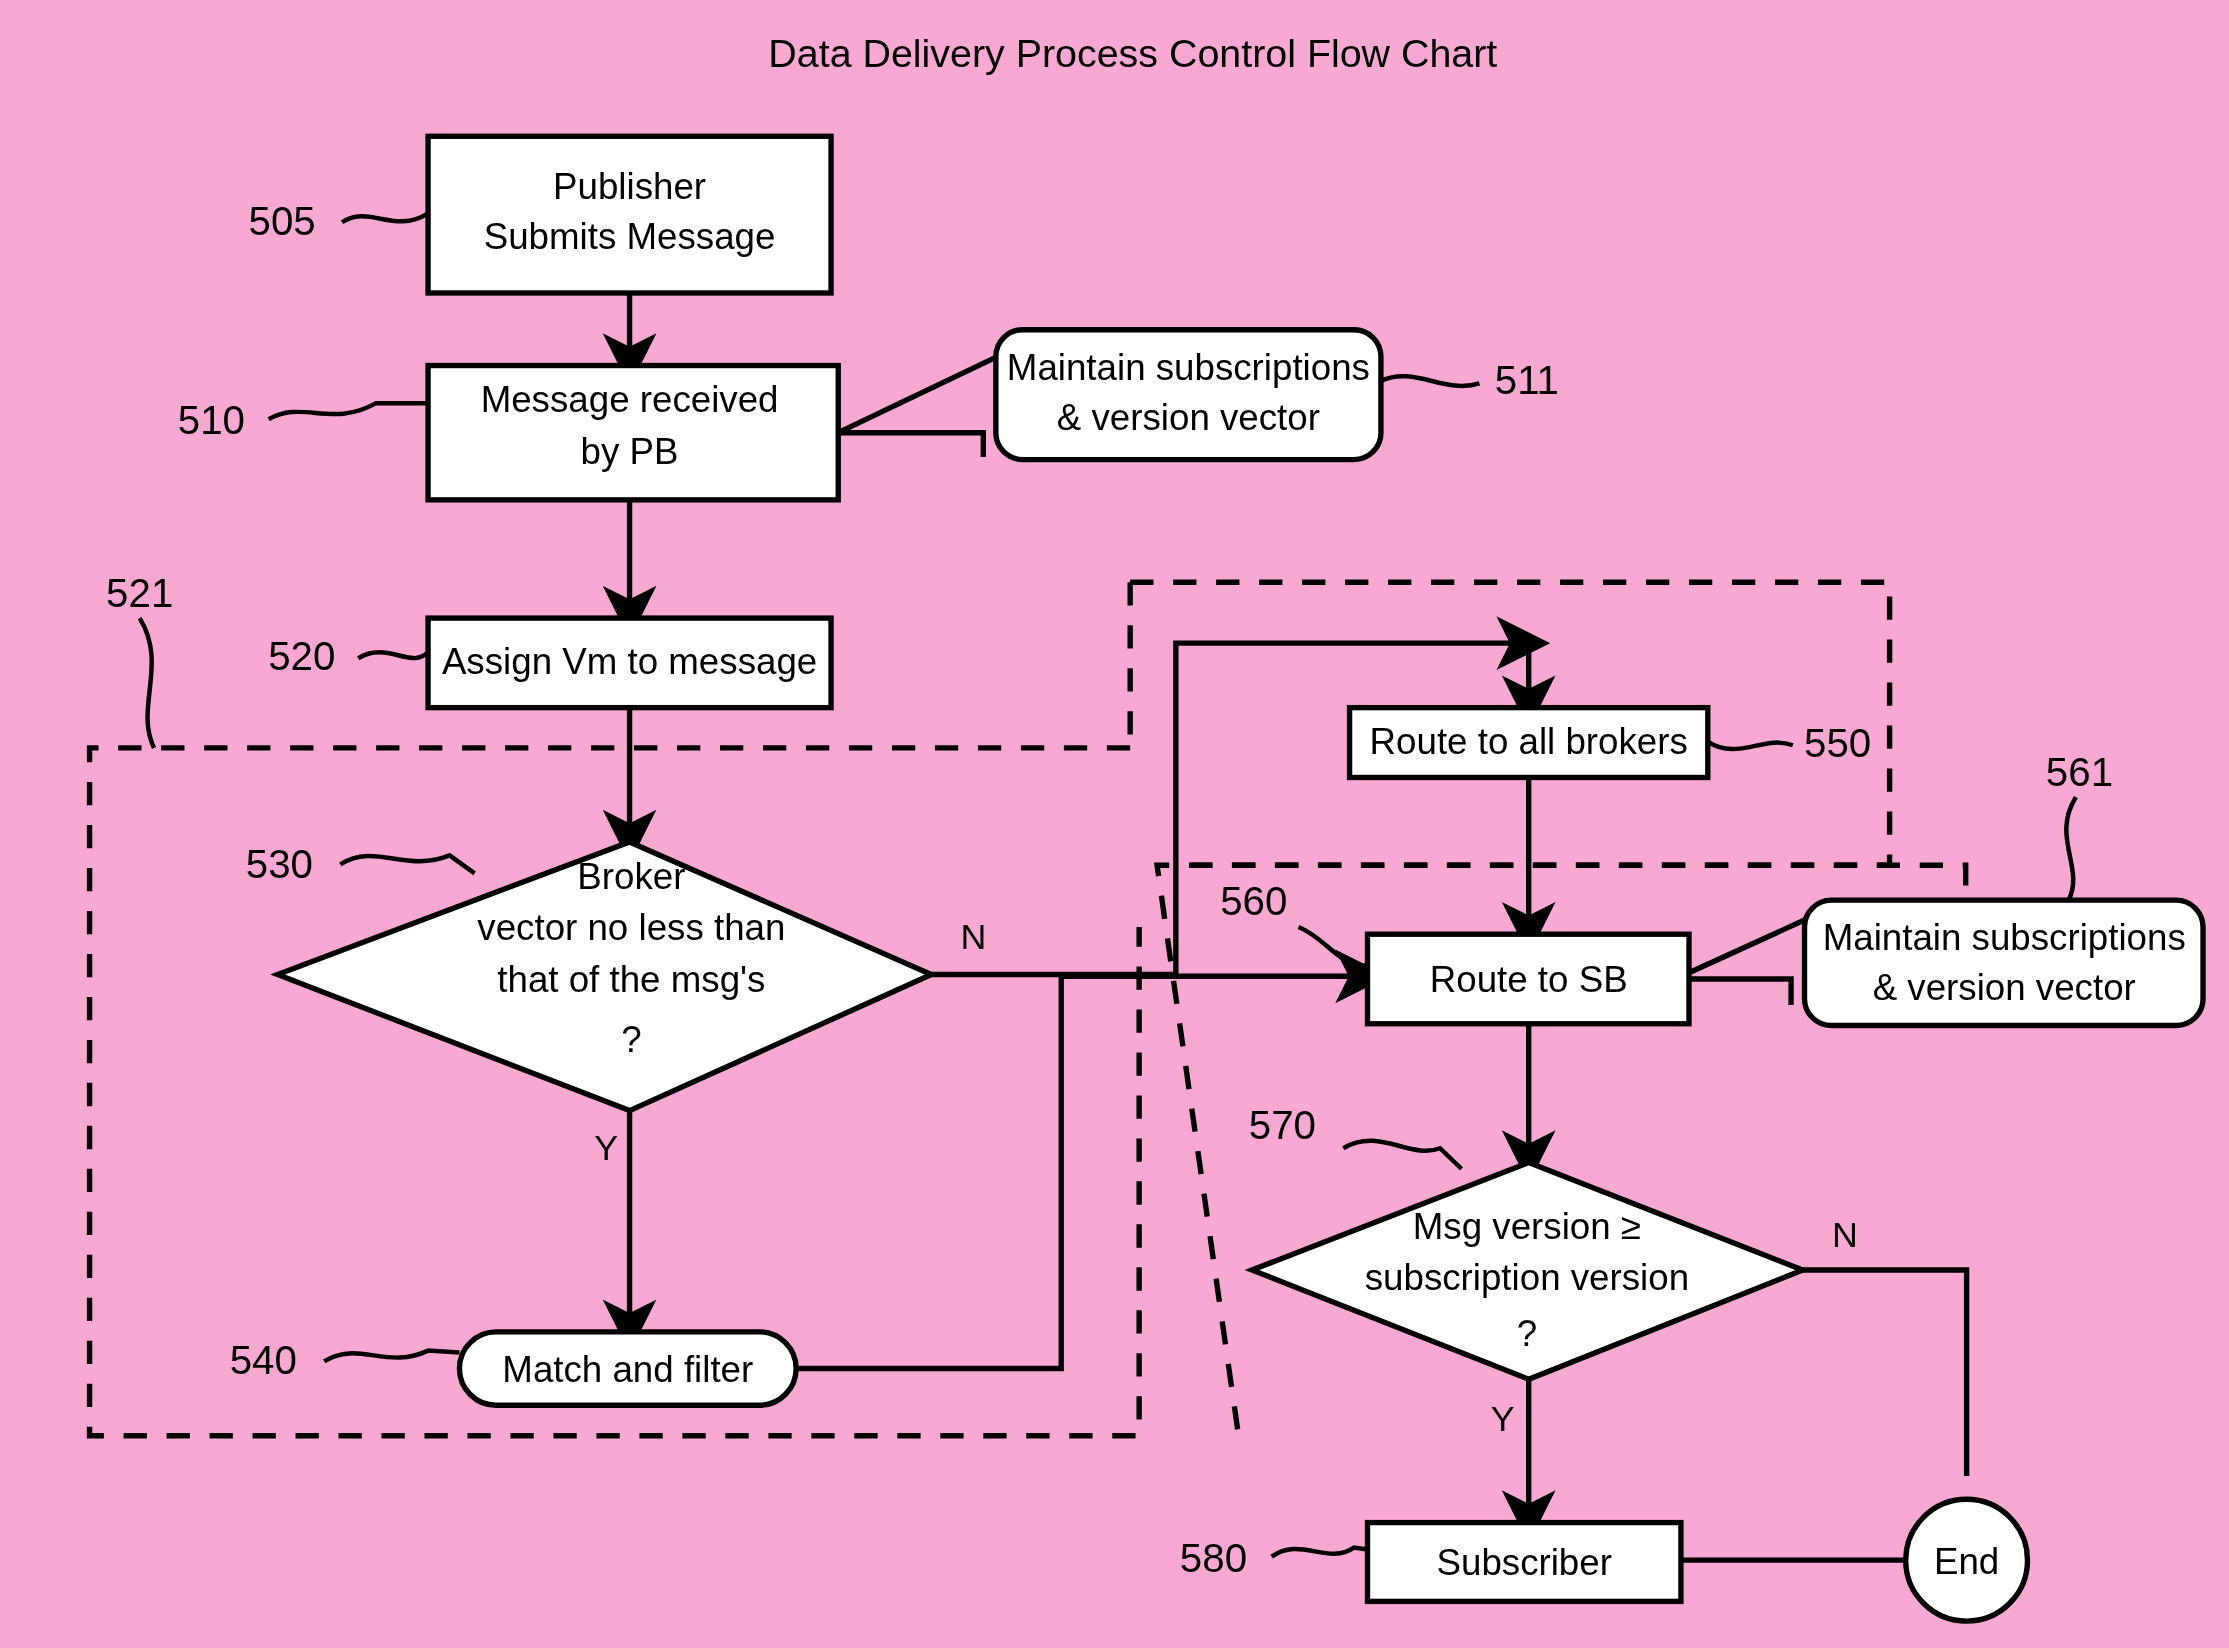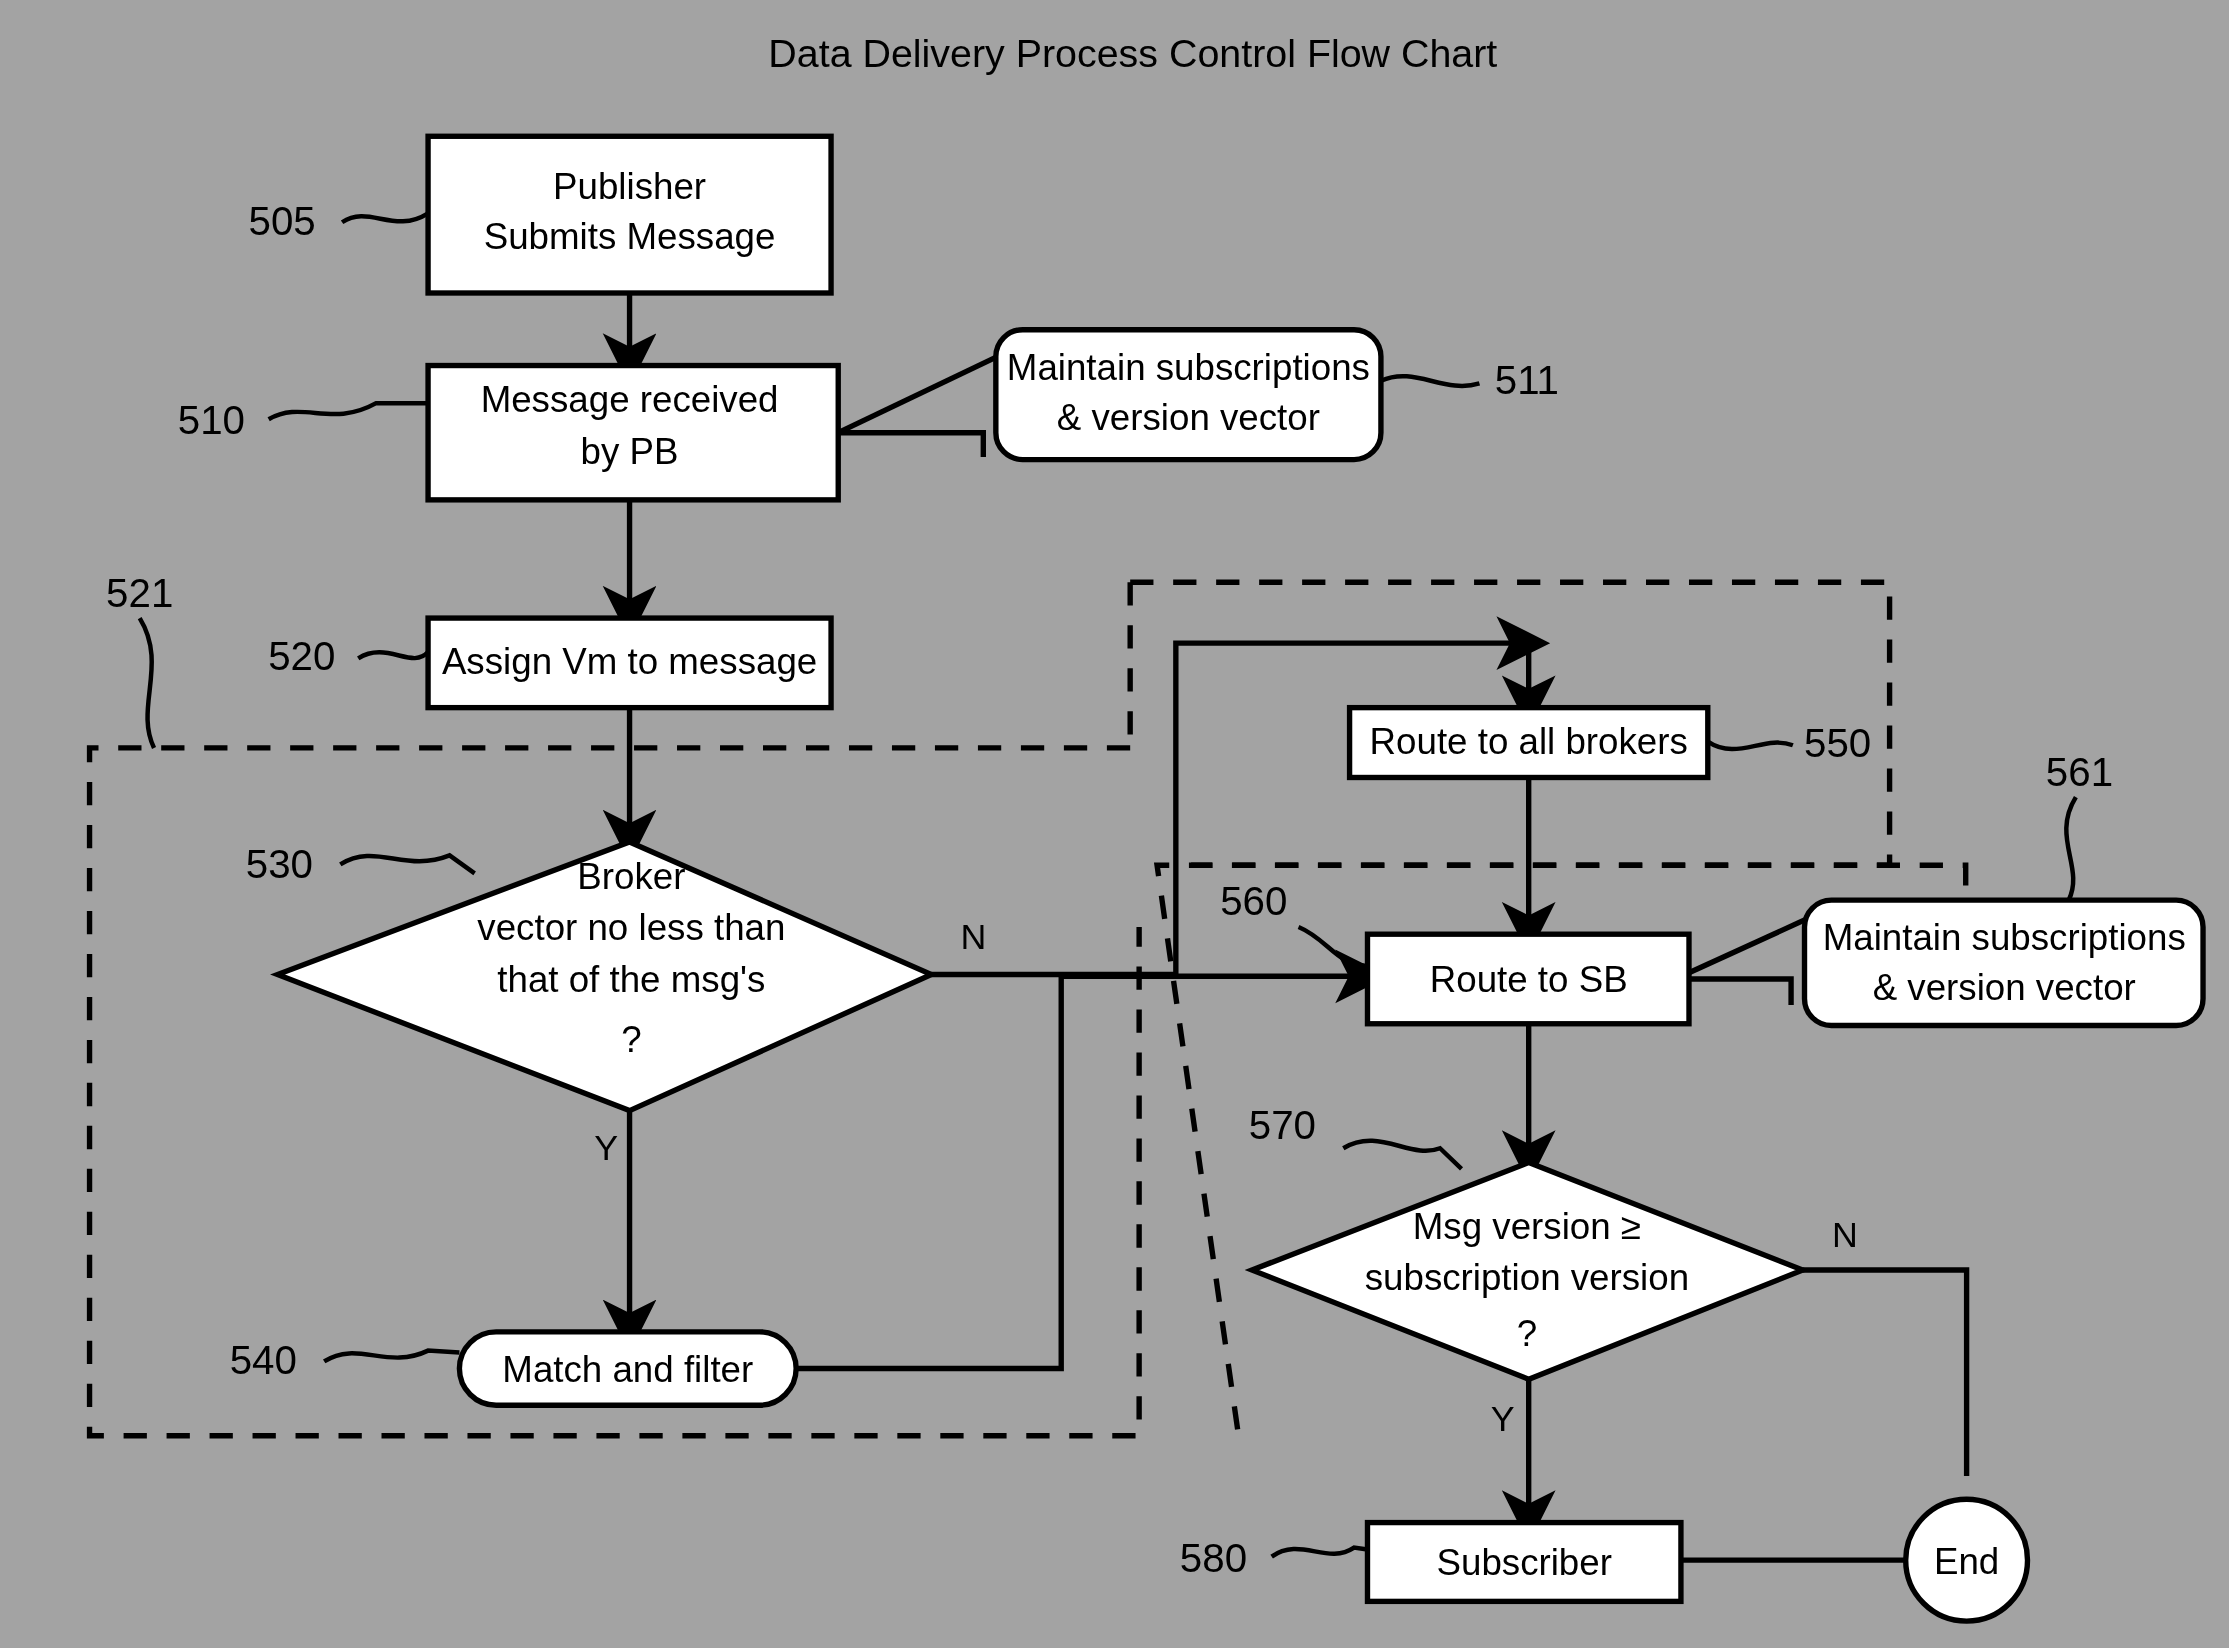--- a/index.html
+++ b/index.html
@@ -4,21 +4,21 @@
 <style>
   html, body {
     margin: 0;
     padding: 0;
     background: #ffffff;
   }
   #page {
     position: relative;
     width: 2229px;
     height: 1649px;
-    background: #a3a3a3;
+    background: #f9a8d4;
     font-family: "Liberation Sans", sans-serif;
     overflow: hidden;
   }
   svg.flow {
     position: absolute;
     left: 0;
     top: 0;
     width: 2229px;
     height: 1649px;
   }

